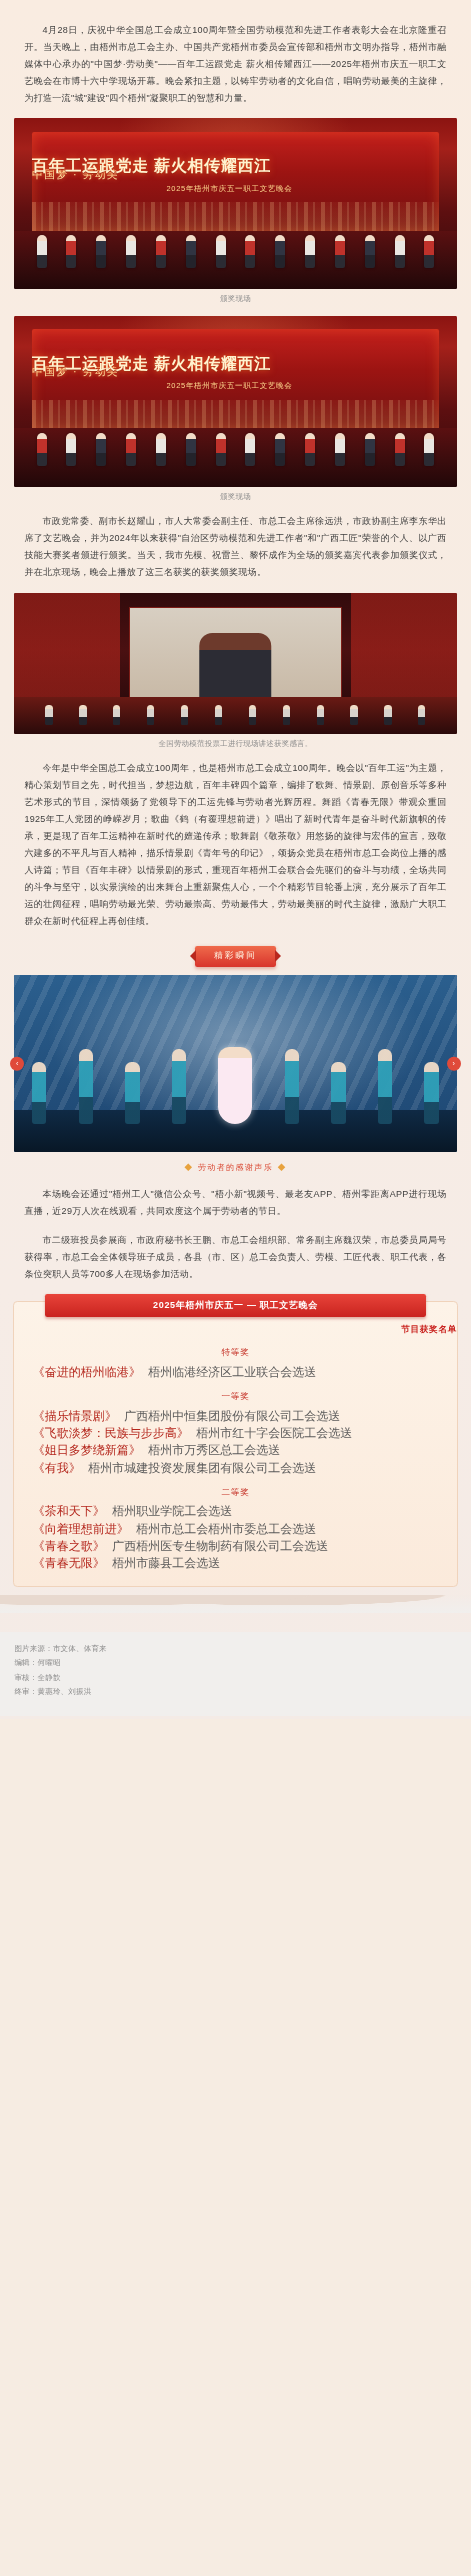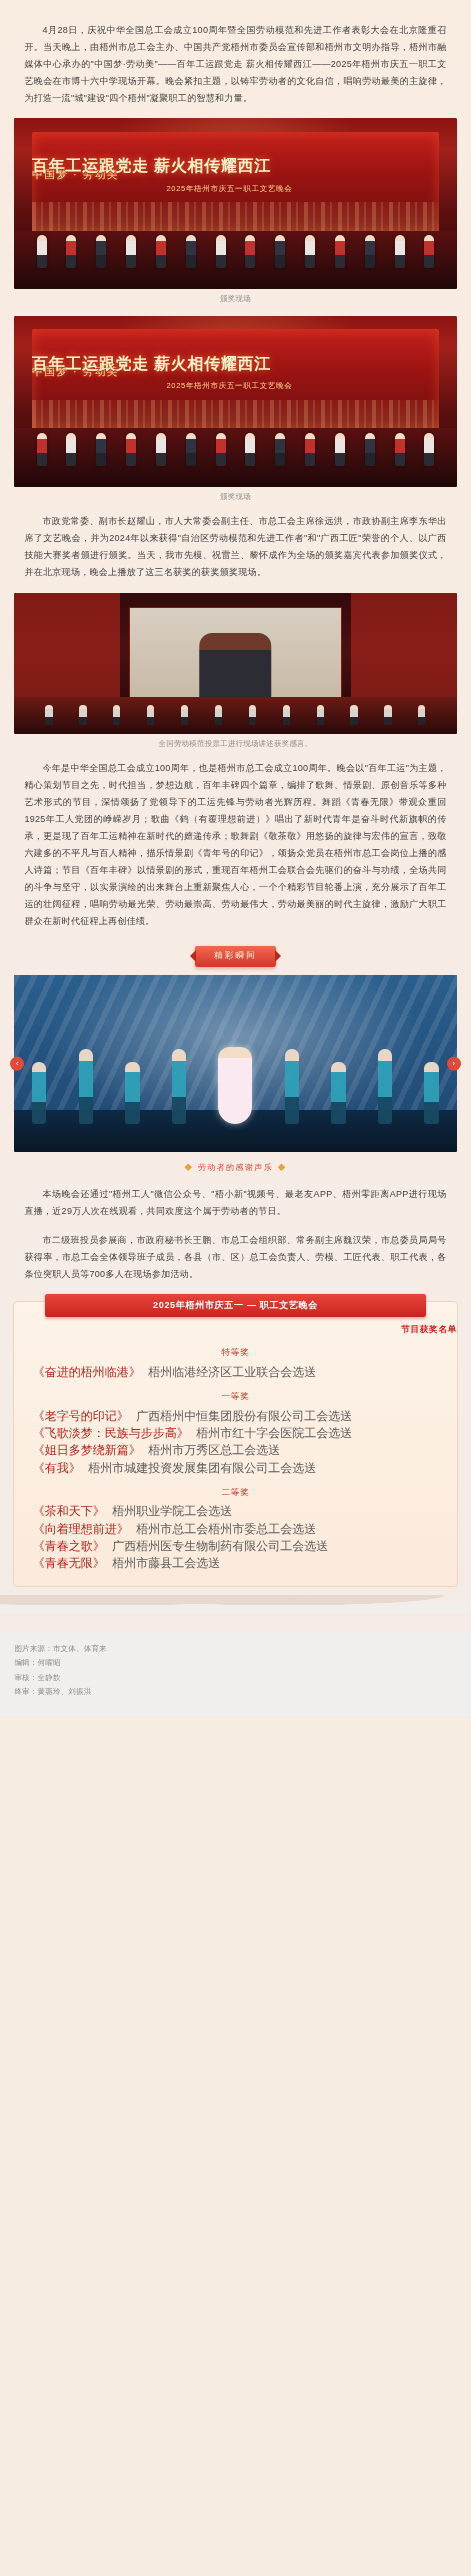--- a/index.html
+++ b/index.html
@@ -444,21 +444,21 @@
     <div class="card-sub">节目获奖名单</div>
 
     <div class="grade">特等奖</div>
     <div class="entry">
       <span class="name">《奋进的梧州临港》</span>
       <span class="unit">梧州临港经济区工业联合会选送</span>
     </div>
 
     <div class="grade">一等奖</div>
     <div class="entry">
-      <span class="name">《老字号的印记》</span>
+      <span class="name">《描乐情景剧》</span>
       <span class="unit">广西梧州中恒集团股份有限公司工会选送</span>
     </div>
     <div class="entry">
       <span class="name">《飞歌淡梦：民族与步步高》</span>
       <span class="unit">梧州市红十字会医院工会选送</span>
     </div>
     <div class="entry">
       <span class="name">《姐日多梦绕新篇》</span>
       <span class="unit">梧州市万秀区总工会选送</span>
     </div>

